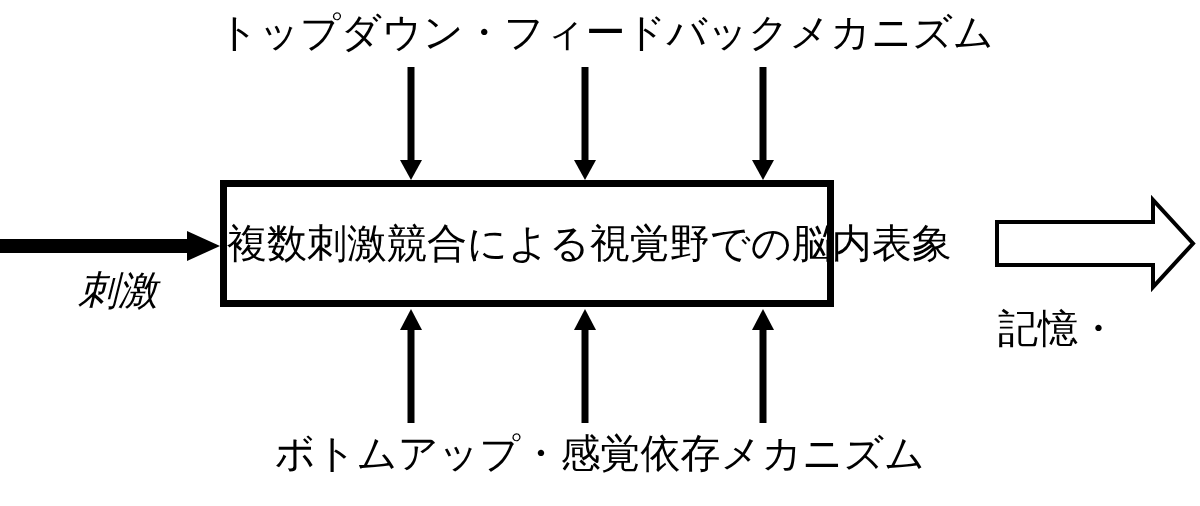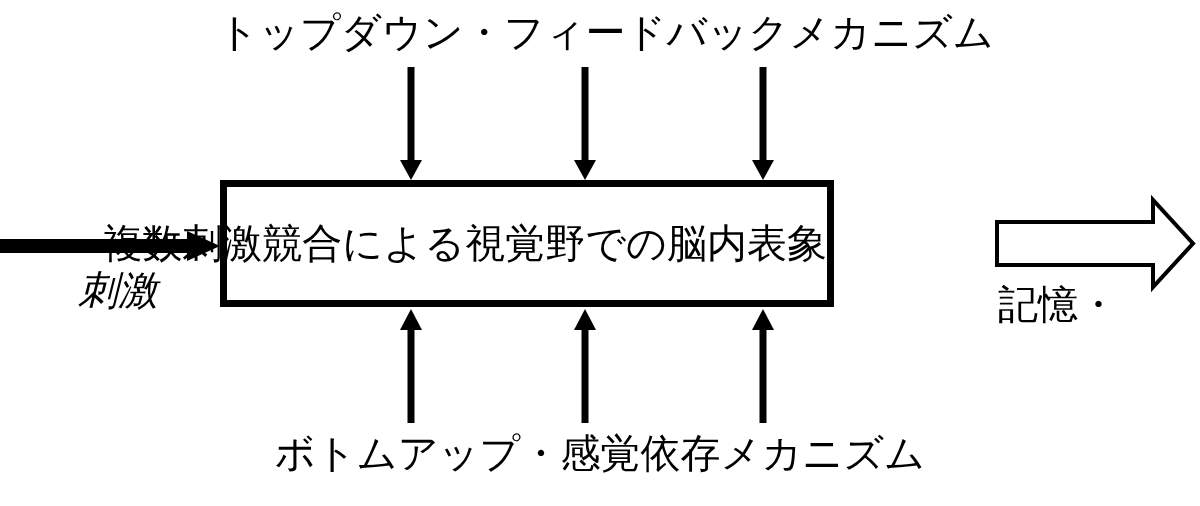--- a/index.html
+++ b/index.html
@@ -14,28 +14,28 @@
     position:absolute; left:6px; top:8px; width:1200px;
     text-align:center; font-size:40px; line-height:48px; white-space:nowrap;
   }
   .bottom-label {
     position:absolute; left:0px; top:429px; width:1200px;
     text-align:center; font-size:40px; line-height:48px; white-space:nowrap;
   }
   .center-box {
     position:absolute; left:220px; top:180px; width:614px; height:127px;
     border:7px solid var(--line); background:var(--bg);
-    display:flex; align-items:center; justify-content:flex-end;
+    display:flex; align-items:center; justify-content:flex-start;
   }
   .center-box span { font-size:40px; white-space:nowrap; }
   .stimulus-label {
     position:absolute; left:78px; top:266px; font-size:40px; line-height:48px; white-space:nowrap;font-style:italic;
   }
   .output-label {
-    position:absolute; left:998px; top:280px; font-size:40px; line-height:48px; white-space:nowrap;
+    position:absolute; left:998px; top:304px; font-size:40px; line-height:48px; white-space:nowrap;
   }
 </style>
 </head>
 <body>
 
 <div class="canvas">
 
   <svg class="arrows" viewBox="0 0 1200 506" xmlns="http://www.w3.org/2000/svg">
 
     <g>

